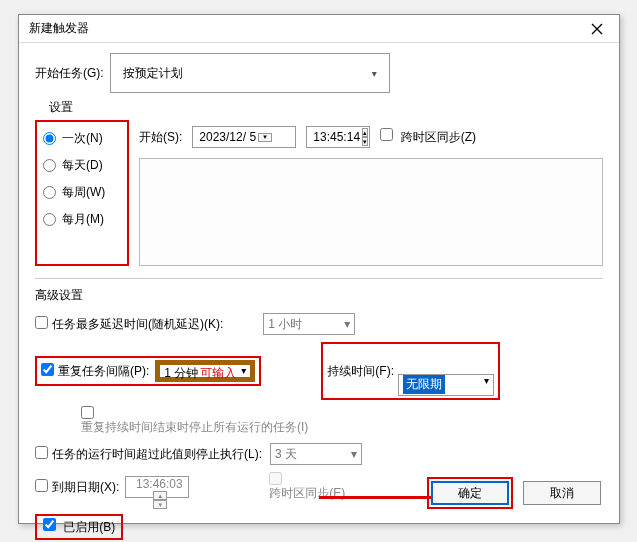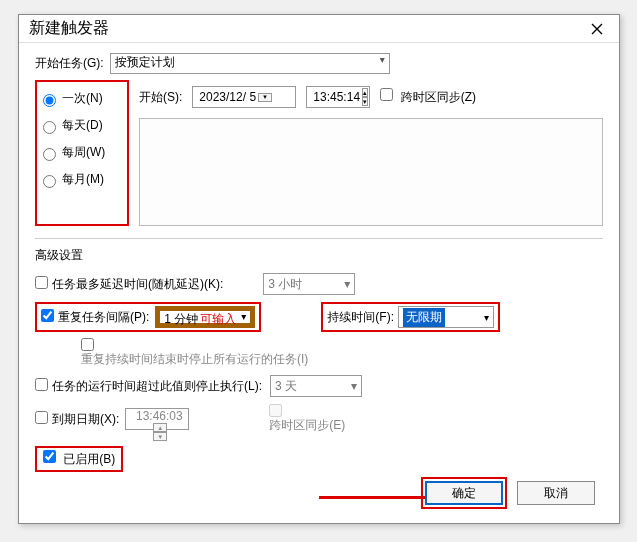--- a/index.html
+++ b/index.html
@@ -1,57 +1,57 @@
 <!DOCTYPE html>
 <html><head>
 <meta charset="utf-8">
 <style>
 * { box-sizing: border-box; margin: 0; padding: 0; font-family: "Microsoft YaHei", "Segoe UI", sans-serif; font-size: 12px; }
 body { background: #f0f0f0; width: 637px; height: 542px; position: relative; }
 .dialog { position: absolute; left: 18px; top: 14px; width: 602px; height: 510px; background: #fff; border: 1px solid #888; box-shadow: 2px 2px 6px rgba(0,0,0,0.2); }
 .titlebar { display: flex; align-items: center; justify-content: space-between; height: 28px; padding: 0 6px 0 10px; border-bottom: 1px solid #ddd; }
-.titlebar-title { font-size: 16px; }
+.titlebar-title { font-size: 12px; }
 .close-btn { width: 32px; height: 22px; display: flex; align-items: center; justify-content: center; cursor: pointer; }
 .close-btn svg { width: 12px; height: 12px; }
 .content { padding: 10px 16px; }
 .row { display: flex; align-items: center; margin-bottom: 6px; }
 .label { margin-right: 6px; }
-.select-wide { flex: 0 0 280px; height: 21px; border: 1px solid #999; background: #fff; display: flex; align-items: flex-start; justify-content: space-between; padding: 0 4px; }
+.select-wide { flex: 0 0 280px; height: 40px; border: 1px solid #999; background: #fff; display: flex; align-items: center; justify-content: space-between; padding: 0 12px; }
 .select-wide .chev { font-size: 10px; color: #555; }
 .fieldset-label { margin-left: 14px; margin-bottom: 4px; display: block; }
 .settings-area { display: flex; gap: 10px; }
 .radio-col { width: 94px; border: 2px solid #d00; padding: 8px 6px; }
-.radio-item { display: flex; align-items: flex-end; margin-bottom: 10px; }
+.radio-item { display: flex; align-items: center; margin-bottom: 10px; }
 .radio-item input { margin-right: 6px; }
 .start-area { flex: 1; }
 .start-row { display: flex; align-items: center; gap: 10px; padding: 6px 0 10px 0; }
 .date-input, .time-input { height: 22px; border: 1px solid #999; display: flex; align-items: center; padding: 0 2px 0 6px; background: #fff; }
 .date-input { width: 104px; }
 .time-input { width: 64px; text-align: right; }
 .spinner { width: 14px; display: flex; flex-direction: column; margin-left: 2px; }
 .spinner div { height: 9px; border: 1px solid #999; font-size: 7px; display: flex; align-items: center; justify-content: center; background: #f5f5f5; }
 .chk { margin-right: 4px; }
 .detail-box { border: 1px solid #bbb; height: 108px; background: #fdfdfd; }
 .divider { border: none; border-top: 1px solid #ccc; margin: 12px 0 8px 0; }
 .adv-label { margin-bottom: 8px; display: block; }
 .adv-row { display: flex; align-items: center; margin-bottom: 6px; min-height: 24px; }
 .adv-row .chk-label { display: flex; }
 .small-select { height: 22px; border: 1px solid #999; background: #fff; display: flex; align-items: center; justify-content: space-between; padding: 0 4px; width: 92px; color: #777; }
 .red-box { border: 2px solid #d00; padding: 2px 4px; }
 .repeat-select { height: 22px; border: 5px solid #a16207; background: #fff; display: flex; align-items: flex-start; padding: 0 4px; width: 100px; }
 .repeat-select .hint { color: #d00; margin-left: 2px; }
 .repeat-select .chev { margin-left: auto; font-size: 10px; }
 .duration-wrap { border: 2px solid #d00; padding: 2px 4px; display: flex; align-items: center; margin-left: 60px; }
-.duration-select { height: 22px; border: 1px solid #999; background: #fff; display: flex; align-items: center; padding: 0 4px; width: 96px; }
+.duration-select { height: 22px; border: 1px solid #999; background: #fff; display: flex; align-items: flex-start; padding: 0 4px; width: 96px; margin-top: 28px; }
 .duration-select .val { background: #0a63c7; color: #fff; padding: 1px 3px; }
 .duration-select .chev { margin-left: auto; font-size: 10px; }
 .indent { margin-left: 46px; }
 .disabled-text { color: #888; flex-direction: column; }
 .enabled-box { border: 2px solid #d00; padding: 2px 6px; display: inline-flex; margin-top: 6px; }
-.button-bar { position: absolute; bottom: 14px; right: 24px; display: flex; gap: 10px; align-items: center; }
+.button-bar { position: absolute; bottom: 14px; right: 18px; display: flex; gap: 10px; align-items: center; }
 .btn { width: 78px; height: 24px; border: 1px solid #888; background: #f5f5f5; display: flex; align-items: center; justify-content: center; cursor: pointer; }
 .btn.ok { border: 2px solid #0a63c7; }
 .ok-wrap { border: 2px solid #d00; padding: 2px; }
 .arrow { position: absolute; left: 300px; bottom: 18px; width: 140px; height: 16px; }
 .arrow-line { position: absolute; top: 7px; left: 0; right: 14px; height: 3px; background: #d00; }
 .arrow-head { position: absolute; right: 0; top: 0; width: 0; height: 0; border-left: 14px solid #d00; border-top: 8px solid transparent; border-bottom: 8px solid transparent; }
 input[type=checkbox], input[type=radio] { width: 13px; height: 13px; }
 </style>
 </head>
 <body>
@@ -69,20 +69,21 @@
   <div class="content">
 
     <div class="row">
       <span class="label">开始任务(G):</span>
       <div class="select-wide">
         <span>按预定计划</span>
         <span class="chev">▾</span>
       </div>
     </div>
 
+    <span class="fieldset-label">设置</span>
 
     <div class="settings-area">
       <div class="radio-col">
         <label class="radio-item">
           <input type="radio" checked="" style="">
           <span>一次(N)</span>
         </label>
         <label class="radio-item">
           <input type="radio" style="">
           <span>每天(D)</span>
@@ -125,21 +126,21 @@
     <hr class="divider">
 
     <span class="adv-label">高级设置</span>
 
     <div class="adv-row">
       <label class="chk-label">
         <input type="checkbox" class="chk" style="">
         <span>任务最多延迟时间(随机延迟)(K):</span>
       </label>
       <div class="small-select" style="margin-left:40px">
-        <span>3 小时</span>
+        <span>1 小时</span>
         <span class="chev">▾</span>
       </div>
     </div>
 
     <div class="adv-row">
       <div class="red-box" style="display:flex;align-items:center;gap:6px">
         <label class="chk-label">
           <input type="checkbox" class="chk" checked="" style="">
           <span>重复任务间隔(P):</span>
         </label>

